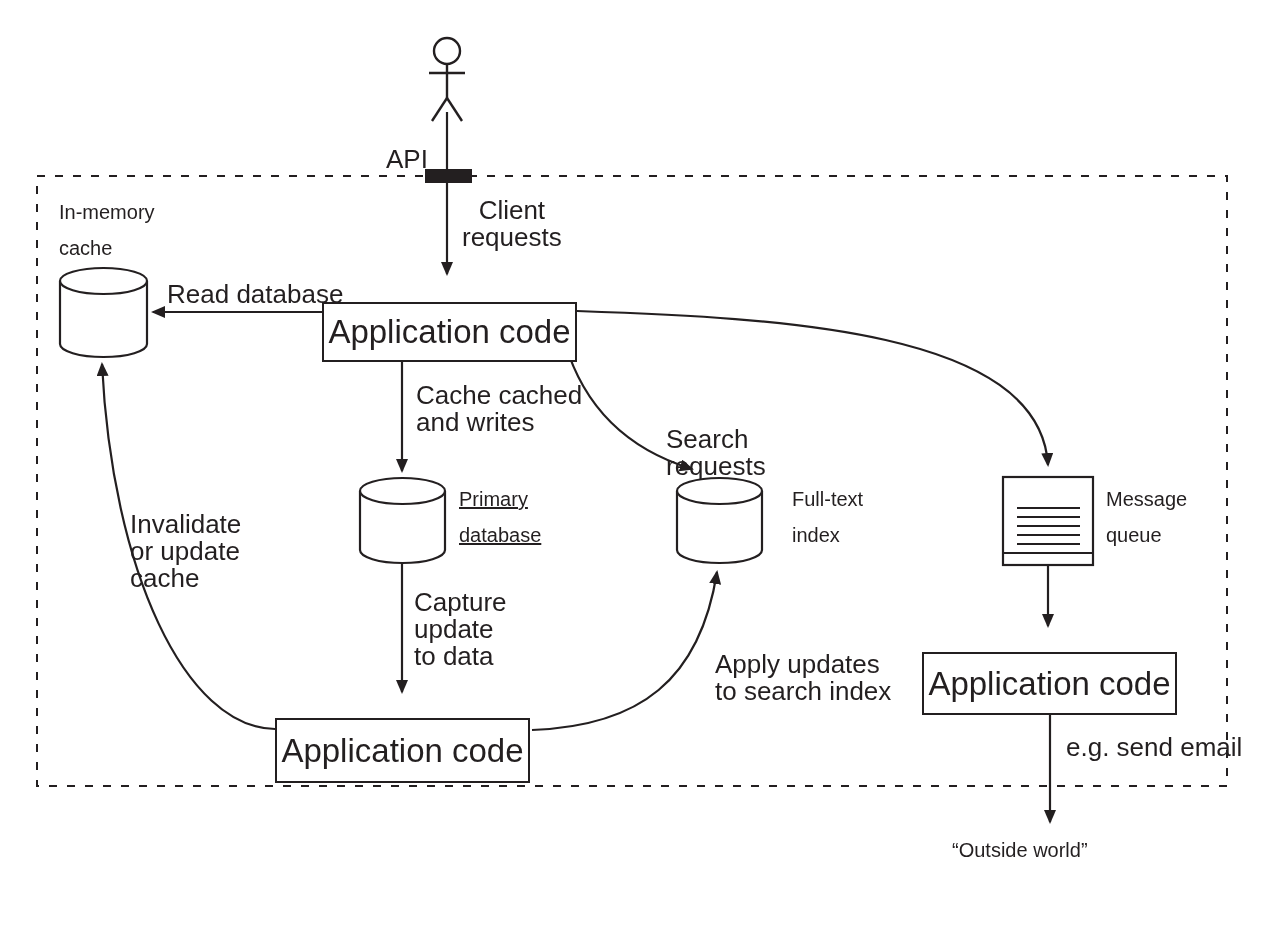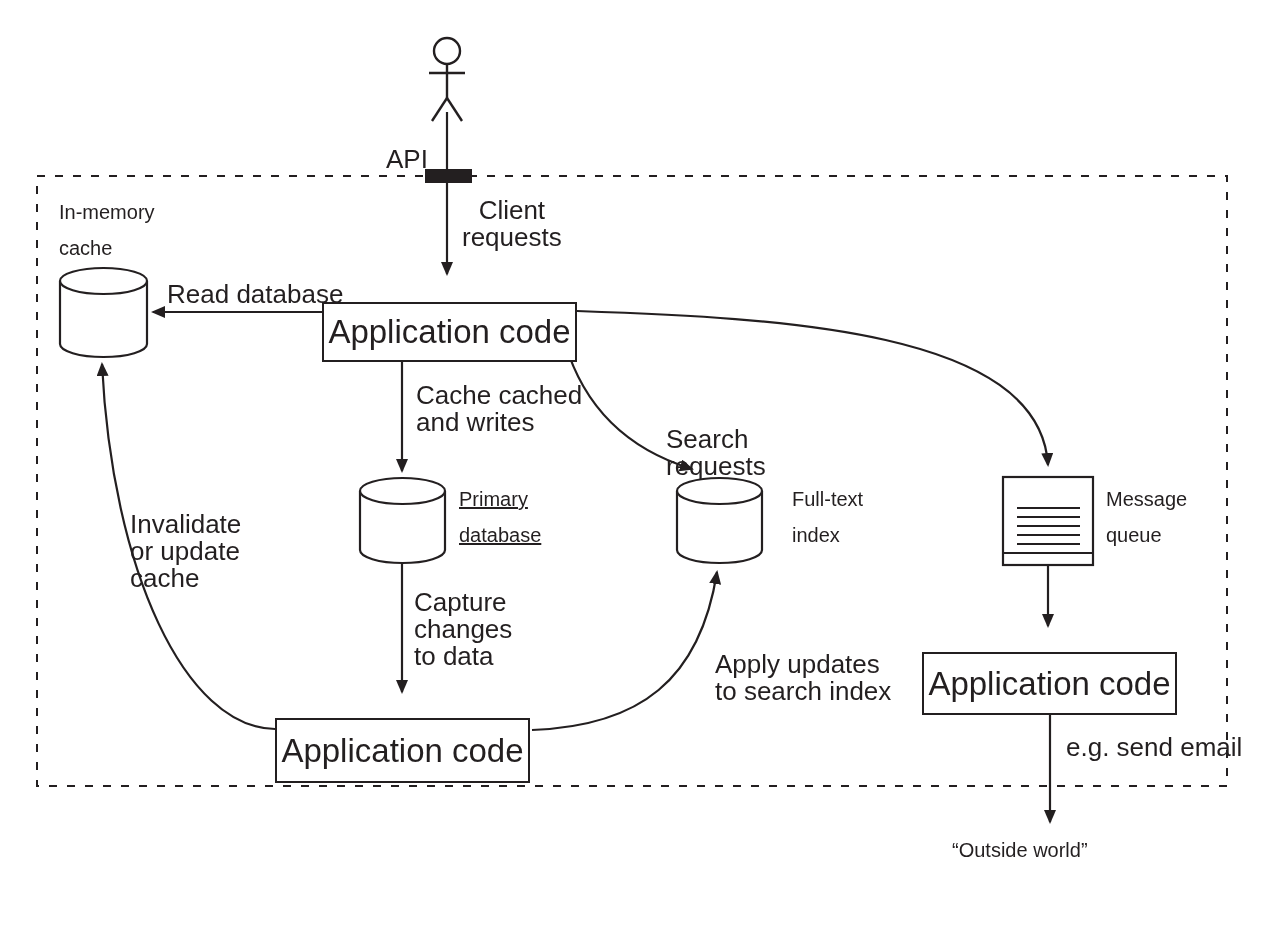--- a/index.html
+++ b/index.html
@@ -133,21 +133,21 @@
 
   <div class="note" style="left:386px; top:146px;">API</div>
   <div class="note" style="left:462px; top:197px;text-align:center;">Client
 requests</div>
   <div class="note" style="left:167px; top:281px;">Read database</div>
   <div class="note" style="left:416px; top:382px;">Cache cached
 and writes</div>
   <div class="note" style="left:666px; top:382px;margin-top:44px;">Search
 requests</div>
   <div class="note" style="left:414px; top:589px;">Capture
-changes
+update
 to data</div>
   <div class="note" style="left:715px; top:651px;">Apply updates
 to search index</div>
   <div class="note" style="left:130px; top:483px;margin-top:28px;">Invalidate
 or update
 cache</div>
   <div class="note" style="left:1066px; top:734px;">e.g. send email</div>
 
 </div>
 

